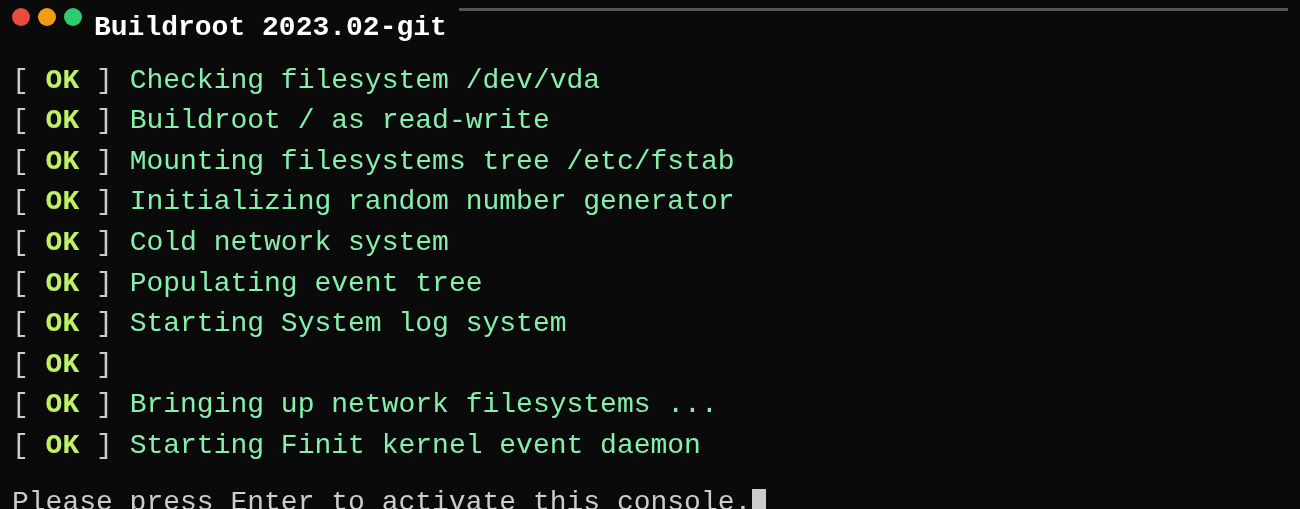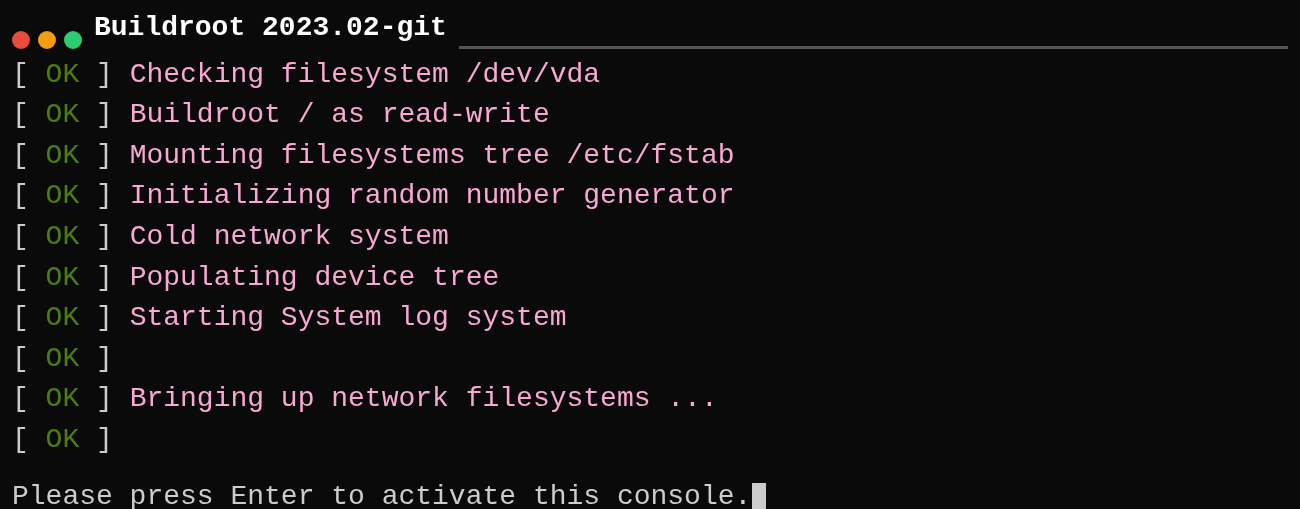--- a/index.html
+++ b/index.html
@@ -14,22 +14,22 @@
       height: 509px;
       overflow: hidden;
       font-family: 'Courier New', Courier, monospace;
       font-size: 28px;
       line-height: 1.45;
       padding: 8px 12px;
     }
 
     .title-bar {
       display: flex;
-      align-items: flex-end;
-      margin-bottom: 6px;
+      align-items: flex-start;
+      margin-bottom: 12px;
     }
 
     .dot {
       width: 18px;
       height: 18px;
       border-radius: 50%;
       display: inline-block;
       margin-right: 8px;
     }
 
@@ -56,30 +56,30 @@
       align-items: baseline;
       color: #cccccc;
       white-space: pre;
     }
 
     .bracket-left {
       color: #cccccc;
     }
 
     .ok-text {
-      color: #4d7c0f;
-      font-weight: normal;
+      color: #bef264;
+      font-weight: bold;
     }
 
     .bracket-right {
       color: #cccccc;
     }
 
     .message {
-      color: #f9a8d4;
+      color: #86efac;
     }
 
     .prompt-line {
       margin-top: 16px;
       color: #cccccc;
       white-space: pre;
       display: flex;
       align-items: center;
     }
 
@@ -104,24 +104,24 @@
     <span class="title-text">Buildroot 2023.02-git</span>
     <div class="title-line"></div>
   </div>
 
   <div id="log-container">
   <div class="log-line"><span class="bracket-left">[ </span><span class="ok-text">OK</span><span class="bracket-right"> ]</span><span class="message"> Checking filesystem /dev/vda</span></div>
       <div class="log-line"><span class="bracket-left">[ </span><span class="ok-text">OK</span><span class="bracket-right"> ]</span><span class="message"> Buildroot / as read-write</span></div>
       <div class="log-line"><span class="bracket-left">[ </span><span class="ok-text">OK</span><span class="bracket-right"> ]</span><span class="message"> Mounting filesystems tree /etc/fstab</span></div>
       <div class="log-line"><span class="bracket-left">[ </span><span class="ok-text">OK</span><span class="bracket-right"> ]</span><span class="message"> Initializing random number generator</span></div>
       <div class="log-line"><span class="bracket-left">[ </span><span class="ok-text">OK</span><span class="bracket-right"> ]</span><span class="message"> Cold network system</span></div>
-      <div class="log-line"><span class="bracket-left">[ </span><span class="ok-text">OK</span><span class="bracket-right"> ]</span><span class="message"> Populating device tree</span></div>
+      <div class="log-line"><span class="bracket-left">[ </span><span class="ok-text">OK</span><span class="bracket-right"> ]</span><span class="message"> Populating event tree</span></div>
       <div class="log-line"><span class="bracket-left">[ </span><span class="ok-text">OK</span><span class="bracket-right"> ]</span><span class="message"> Starting System log system</span></div>
       <div class="log-line"><span class="bracket-left">[ </span><span class="ok-text">OK</span><span class="bracket-right"> ]</span></div>
       <div class="log-line"><span class="bracket-left">[ </span><span class="ok-text">OK</span><span class="bracket-right"> ]</span><span class="message"> Bringing up network filesystems ...</span></div>
-      <div class="log-line"><span class="bracket-left">[ </span><span class="ok-text">OK</span><span class="bracket-right"> ]</span></div>
+      <div class="log-line"><span class="bracket-left">[ </span><span class="ok-text">OK</span><span class="bracket-right"> ]</span><span class="message"> Starting Finit kernel event daemon</span></div>
     </div>
 
   <div class="prompt-line">
     <span>Please press Enter to activate this console.</span><span class="cursor"></span>
   </div>
 
 </div>
 
 </body></html>

